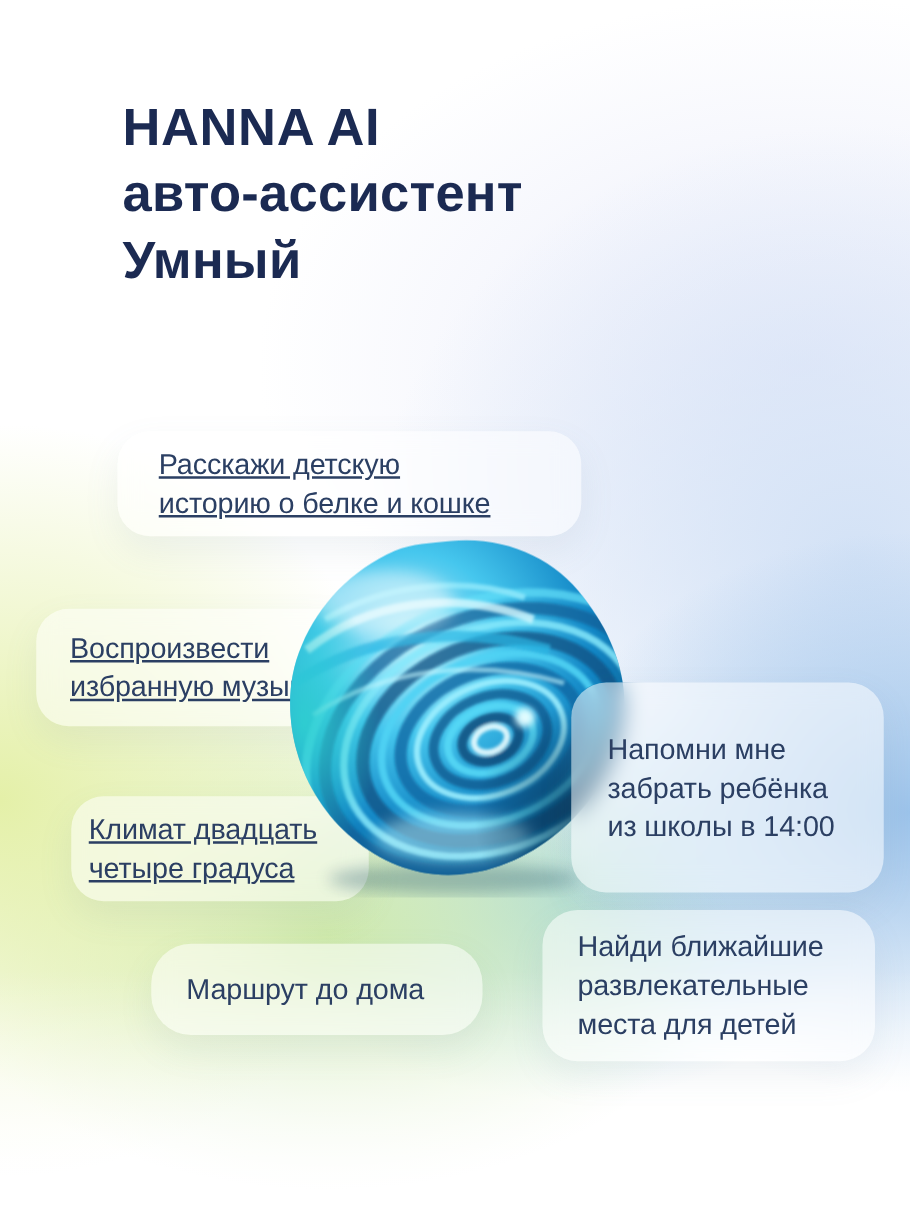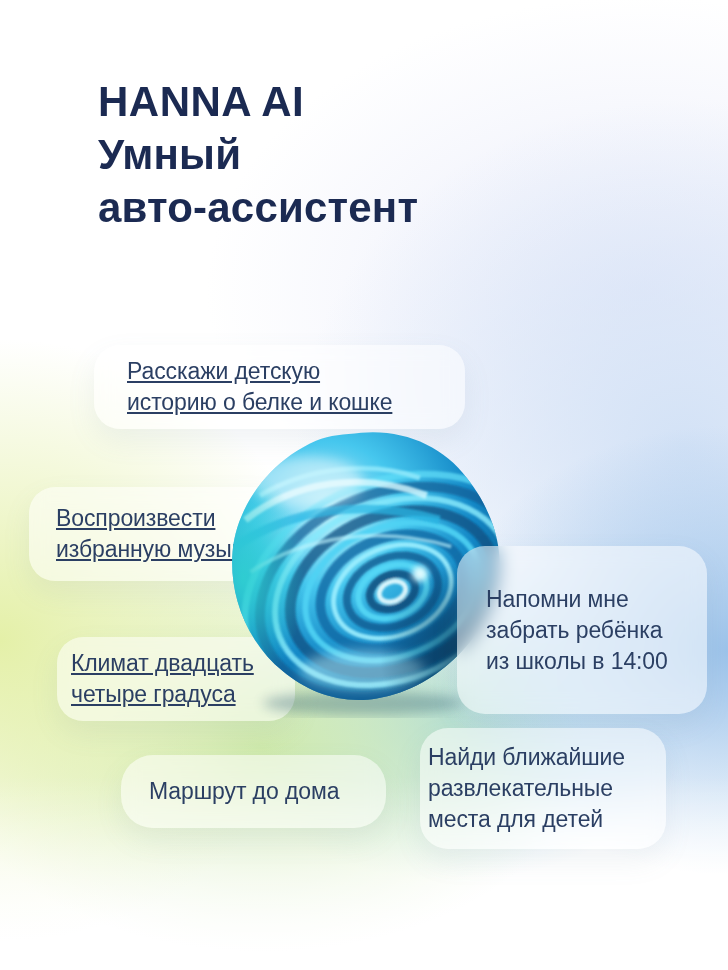--- a/index.html
+++ b/index.html
@@ -40,31 +40,31 @@
   }
   .bubble.left{z-index:1;text-decoration:underline;}
   .bubble.right{z-index:3;}
   .orb{position:absolute;left:216px;top:426px;width:294px;height:292px;z-index:2;}
   #b-story   {left:94px; top:345px;width:338px;height:84px; padding-left:33px;border-radius:26px;}
   #b-screen  {left:455px;top:398px;width:195px;height:65px; padding-left:23px;border-radius:24px;}
   #b-music   {left:29px; top:487px;width:231px;height:94px; padding-left:27px;border-radius:26px;}
   #b-reminder{left:457px;top:546px;width:221px;height:168px;padding-left:29px;border-radius:28px;}
   #b-climate {left:57px; top:637px;width:224px;height:84px; padding-left:14px;border-radius:26px;}
   #b-route   {left:121px;top:755px;width:237px;height:73px; padding-left:28px;border-radius:32px;}
-  #b-places  {left:420px;top:728px;width:238px;height:121px;padding-left:8px;border-radius:28px;}
+  #b-places  {left:434px;top:728px;width:238px;height:121px;padding-left:28px;border-radius:28px;}
 </style>
 </head>
 <body>
 
 <div class="stage">
 
   <div class="title-block">
     <h1 class="brand">HANNA AI</h1>
+    <h2 class="sub">авто-ассистент</h2>
     <h2 class="sub">Умный</h2>
-    <h2 class="sub">авто-ассистент</h2>
   </div>
 
   <div class="bubble left" id="b-story">Расскажи детскую
 историю о белке и кошке</div>
   <div class="bubble left" id="b-music">Воспроизвести
 избранную музыку</div>
   <div class="bubble right" id="b-reminder">Напомни мне
 забрать ребёнка
 из школы в 14:00</div>
   <div class="bubble left" id="b-climate">Климат двадцать

